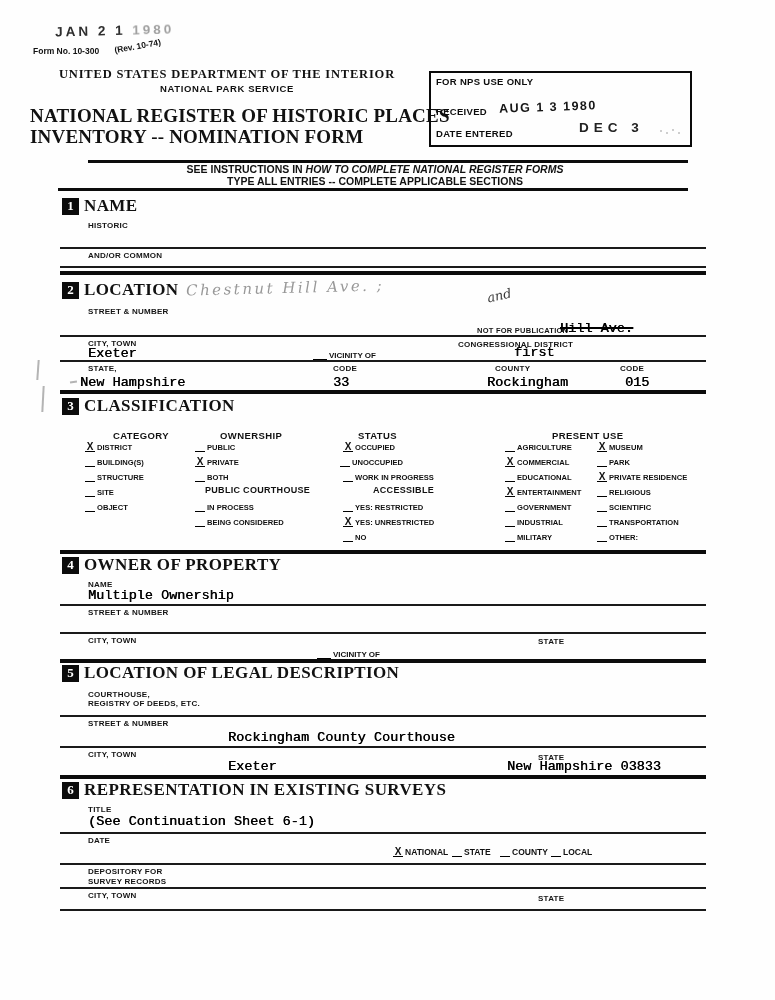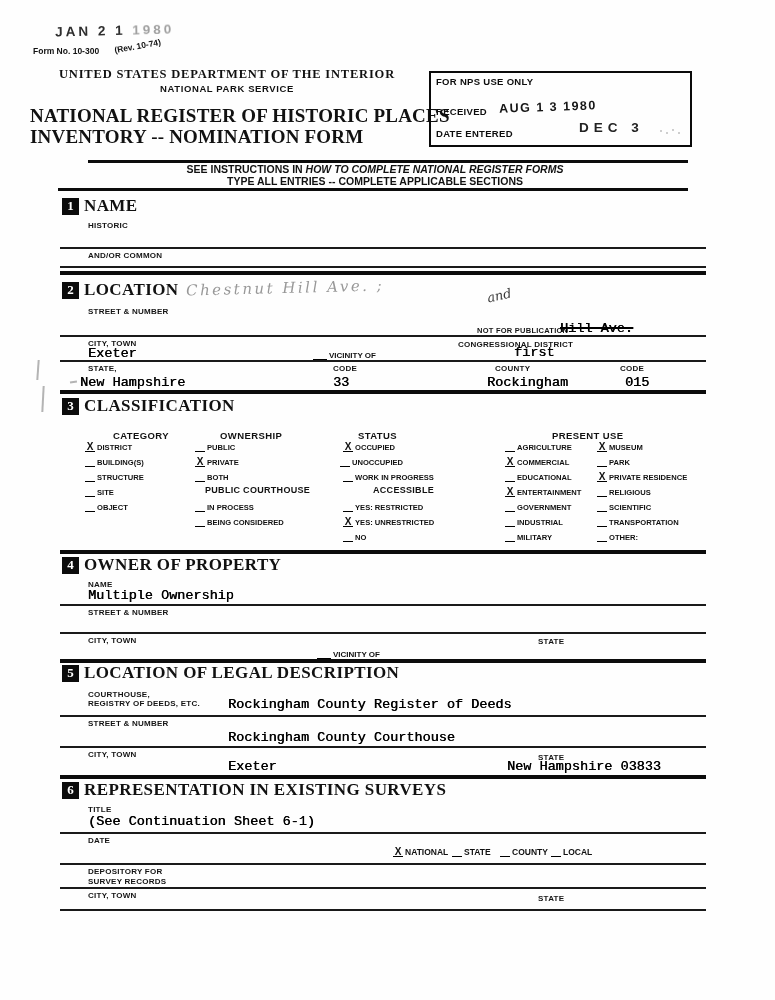--- a/index.html
+++ b/index.html
@@ -192,21 +192,20 @@
   <span class="lbl" style="left:538px;top:637px">STATE</span>
   <div class="cbi" style="left:317px;top:648px"><span class="mk" style="min-width:14px"></span><span style="font-size:8px">VICINITY OF</span></div>
   <div class="bar" style="left:60px;top:659px;width:646px"></div>
 
   <div class="sec" style="left:62px;top:663px">
     <span class="secnum">5</span>
     <span class="sectitle">LOCATION OF LEGAL DESCRIPTION</span>
   </div>
   <span class="lbl" style="left:88px;top:690px">COURTHOUSE,</span>
   <span class="lbl" style="left:88px;top:699px">REGISTRY OF DEEDS, ETC.</span>
-  <span class="typed" style="left:228px;top:697px">Rockingham County Register of Deeds</span>
   <div class="hline" style="left:60px;top:715px;width:646px"></div>
   <span class="lbl" style="left:88px;top:719px">STREET &amp; NUMBER</span>
   <span class="typed" style="left:228px;top:730px">Rockingham County Courthouse</span>
   <div class="hline" style="left:60px;top:746px;width:646px"></div>
   <span class="lbl" style="left:88px;top:750px">CITY, TOWN</span>
   <span class="lbl" style="left:538px;top:753px">STATE</span>
   <span class="typed" style="left:228px;top:759px">Exeter</span>
   <span class="typed" style="left:507px;top:759px">New Hampshire 03833</span>
   <div class="bar" style="left:60px;top:775px;width:646px"></div>
 

